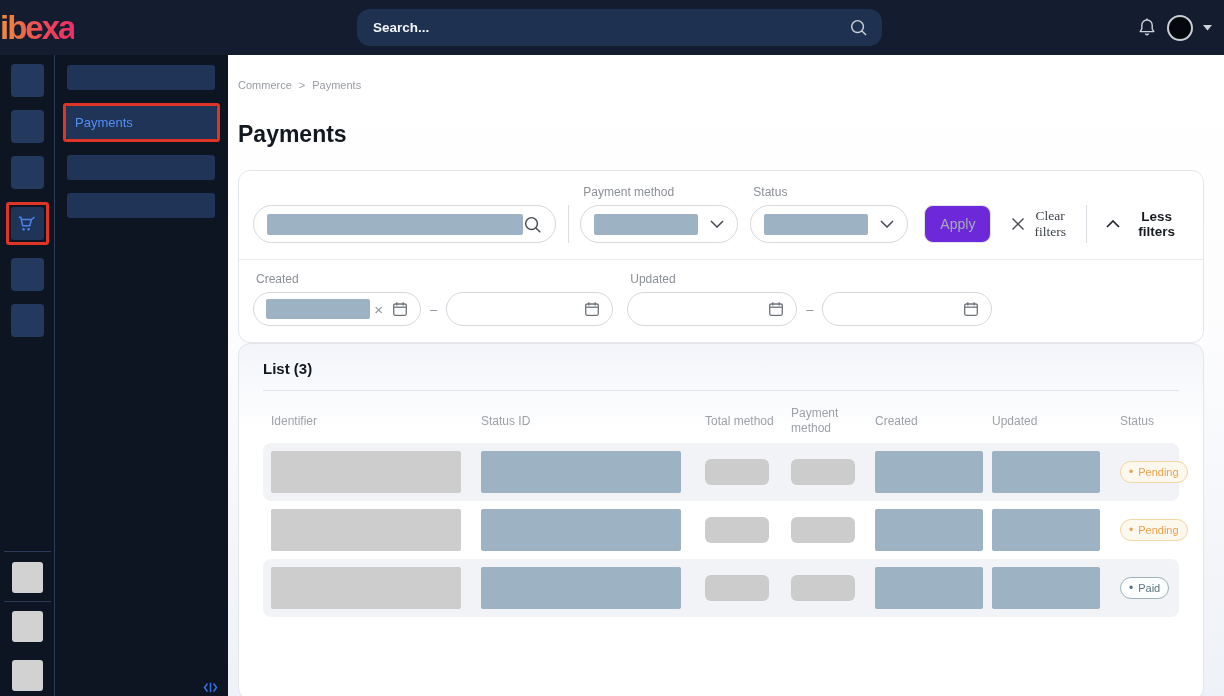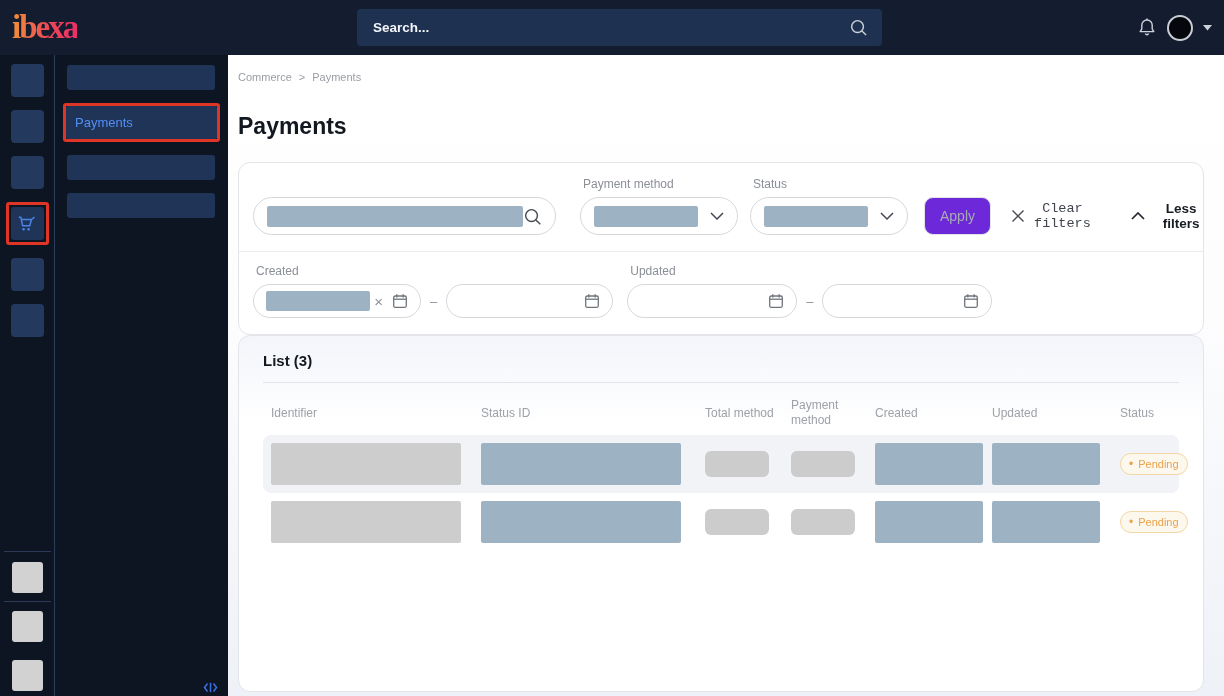--- a/index.html
+++ b/index.html
@@ -6,28 +6,28 @@
   html,body { margin:0; padding:0; }
   body {
     width:1224px; height:696px; overflow:hidden;
     font-family:"Liberation Sans", sans-serif;
     background:#fff;
   }
 
   
   .topbar { position:relative; height:55px; background:#141d30; display:flex; align-items:center; }
   .logo {
-    margin-left:12px; font-size:33px; font-weight:700; letter-spacing:-2px;
+    font-size:33px; font-weight:700; letter-spacing:-2px;
     background:linear-gradient(90deg,#f08a3c 5%,#ee4956 55%,#ea2f68 100%);
     -webkit-background-clip:text; background-clip:text; color:transparent;
-    cursor:pointer; user-select:none;font-family:Liberation Serif, serif;
+    cursor:pointer; user-select:none;
   }
   .search-wrap {
     position:absolute; left:357px; top:9px; width:525px; height:37px;
-    background:#1e3150; border-radius:4px; display:flex; align-items:center; padding:0 14px;
+    background:#1e3150; border-radius:13px; display:flex; align-items:center; padding:0 14px;
   }
   .search-input { flex:1; background:transparent; border:none; outline:none; color:#fff; font-size:13.5px; font-weight:700; font-family:"Liberation Sans",sans-serif; }
   .search-input::placeholder { color:#f2f5f9; opacity:1; }
   .topbar-right { position:absolute; right:12px; top:0; height:55px; display:flex; align-items:center; gap:10px; }
   .avatar { width:26px; height:26px; border-radius:50%; background:#05070c; border:2px solid #c9cdd4; }
   .icon { display:inline-flex; align-items:center; justify-content:center; }
 
   
   .layout { display:flex; height:641px; }
 
@@ -52,21 +52,21 @@
   .menu-active-wrap { border:3px solid #df3526; border-radius:3px; width:157px; margin:0 0 13px 8px; cursor:pointer; }
   .menu-active { height:33px; background:#1f3457; border-radius:2px; display:flex; align-items:center; padding-left:9px; }
   .menu-active span { color:#528ff7; font-size:13px; }
   .panel-collapse { position:absolute; bottom:3px; right:10px; color:#3c6fe2; cursor:pointer; }
 
   
   .main {
     flex:1; padding-left:10px;
     background:linear-gradient(180deg,#ffffff 0%,#fdfdfe 40%,#eef1f7 100%);
   }
-  .breadcrumb { padding-top:16px; font-size:11px; color:#999da3; display:flex; gap:7px; align-items:center; }
+  .breadcrumb { padding-top:24px; font-size:11px; color:#999da3; display:flex; gap:7px; align-items:center; }
   .breadcrumb .crumb-link { cursor:pointer; }
   .page-title { margin-top:30px; font-size:23px; font-weight:700; color:#12181f; line-height:27px; }
 
   
   .filter-card { margin-top:22px; width:966px; background:#fff; border:1px solid #e3e5e9; border-radius:12px; }
   .filter-row1 { display:flex; align-items:flex-end; padding:14px 16px 16px 14px; }
   .fgroup { display:flex; flex-direction:column; }
   .flabel { font-size:12px; color:#8b8f96; margin:0 0 6px 3px; }
   .control {
     height:38px; border:1px solid #d5d8dd; border-radius:19px; background:#fff;
@@ -79,21 +79,21 @@
   .r-select { width:104px; height:21px; }
   .vdiv { width:1px; height:38px; background:#dadde1; margin:0 12px; align-self:flex-end; }
   .apply-btn {
     height:38px; margin-left:16px; padding:0 15px; border-radius:9px;
     background:#6d28d9; border:1px solid #e2e5e8; color:#a7acb4; font-size:14px;
     font-family:"Liberation Sans",sans-serif; cursor:pointer;
   }
   .clear-btn {
     height:38px; margin-left:14px; display:flex; align-items:center; gap:9px;
     color:#3f444c; font-size:13.5px; cursor:pointer; background:none; border:none;
-    font-family:Liberation Mono, monospace;
+    font-family:Liberation Serif, serif;
   }
   .less-btn {
     margin-left:auto; margin-right:6px; height:38px; display:flex; align-items:center; gap:18px;
     color:#181c22; font-size:13.5px; font-weight:700; cursor:pointer; background:none; border:none;
     font-family:"Liberation Sans",sans-serif;
   }
   .filter-sep { border:none; border-top:1px solid #e9ebee; margin:0; }
   .filter-row2 { display:flex; align-items:flex-end; padding:12px 16px 16px 14px; }
   .date-control { height:34px; border:1px solid #d5d8dd; border-radius:17px; background:#fff; display:flex; align-items:center; padding:0 12px; cursor:pointer; }
   .dc-1 { width:168px; } .dc-2 { width:167px; } .dc-3 { width:170px; } .dc-4 { width:170px; }
@@ -380,15 +380,27 @@
         <span class="ph-sm"></span>
         <span class="ph-sm"></span>
         <span class="ph-date"></span>
         <span class="ph-date"></span>
         <span class="td-status"><span class="badge badge-pending">
               <span class="dot"></span>
               <span>Pending</span>
             </span></span>
       </div>
 
+      <div class="tgrid trow odd">
+        <span class="ph-id"></span>
+        <span class="ph-order"></span>
+        <span class="ph-sm"></span>
+        <span class="ph-sm"></span>
+        <span class="ph-date"></span>
+        <span class="ph-date"></span>
+        <span class="td-status"><span class="badge badge-paid">
+              <span class="dot"></span>
+              <span>Paid</span>
+            </span></span>
+      </div>
     </section>
   </main>
 </div>
 
 </body></html>

